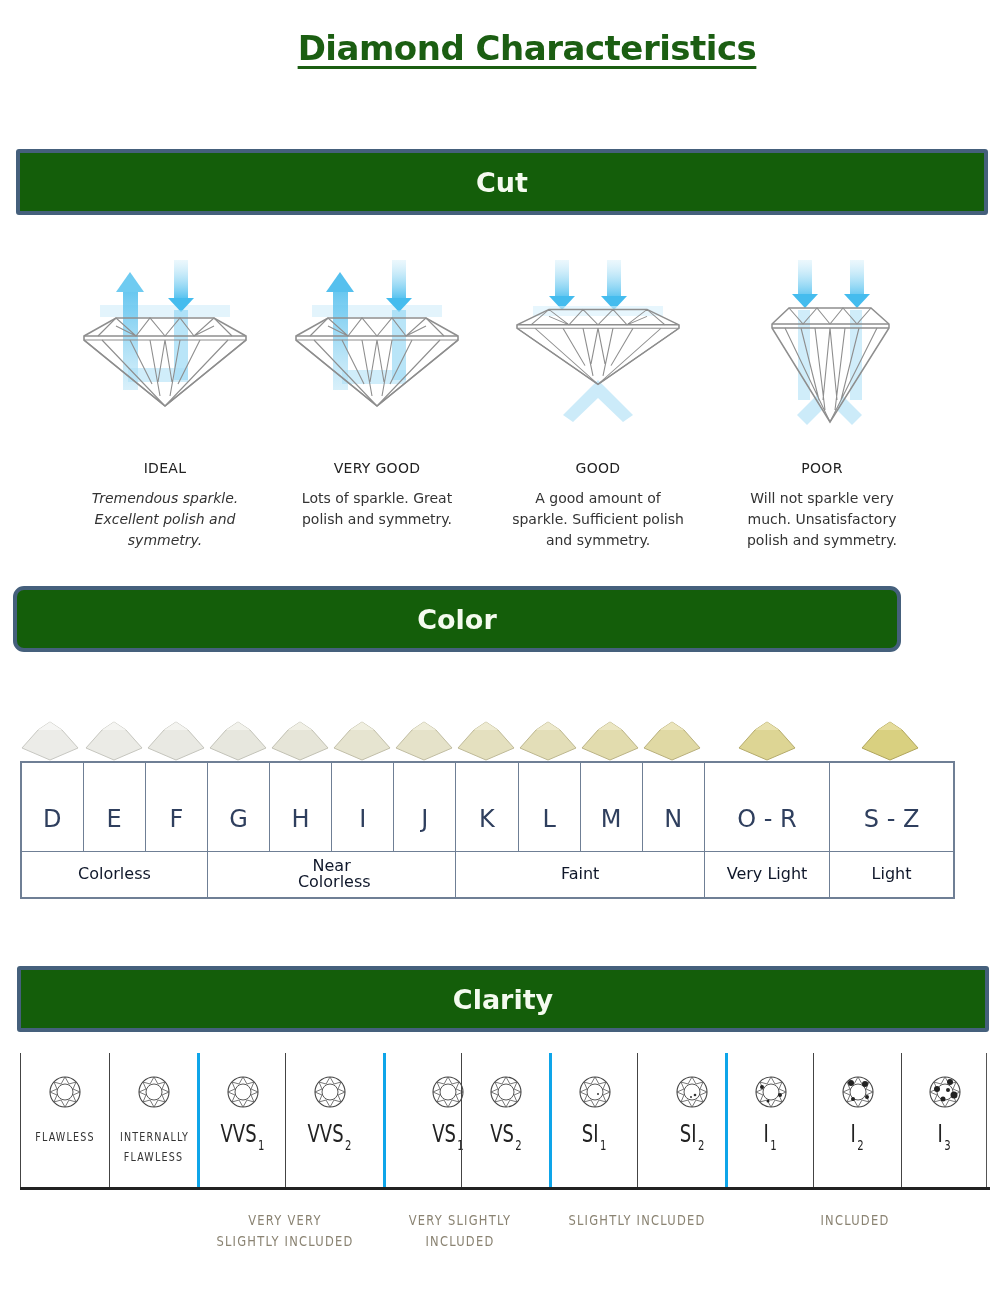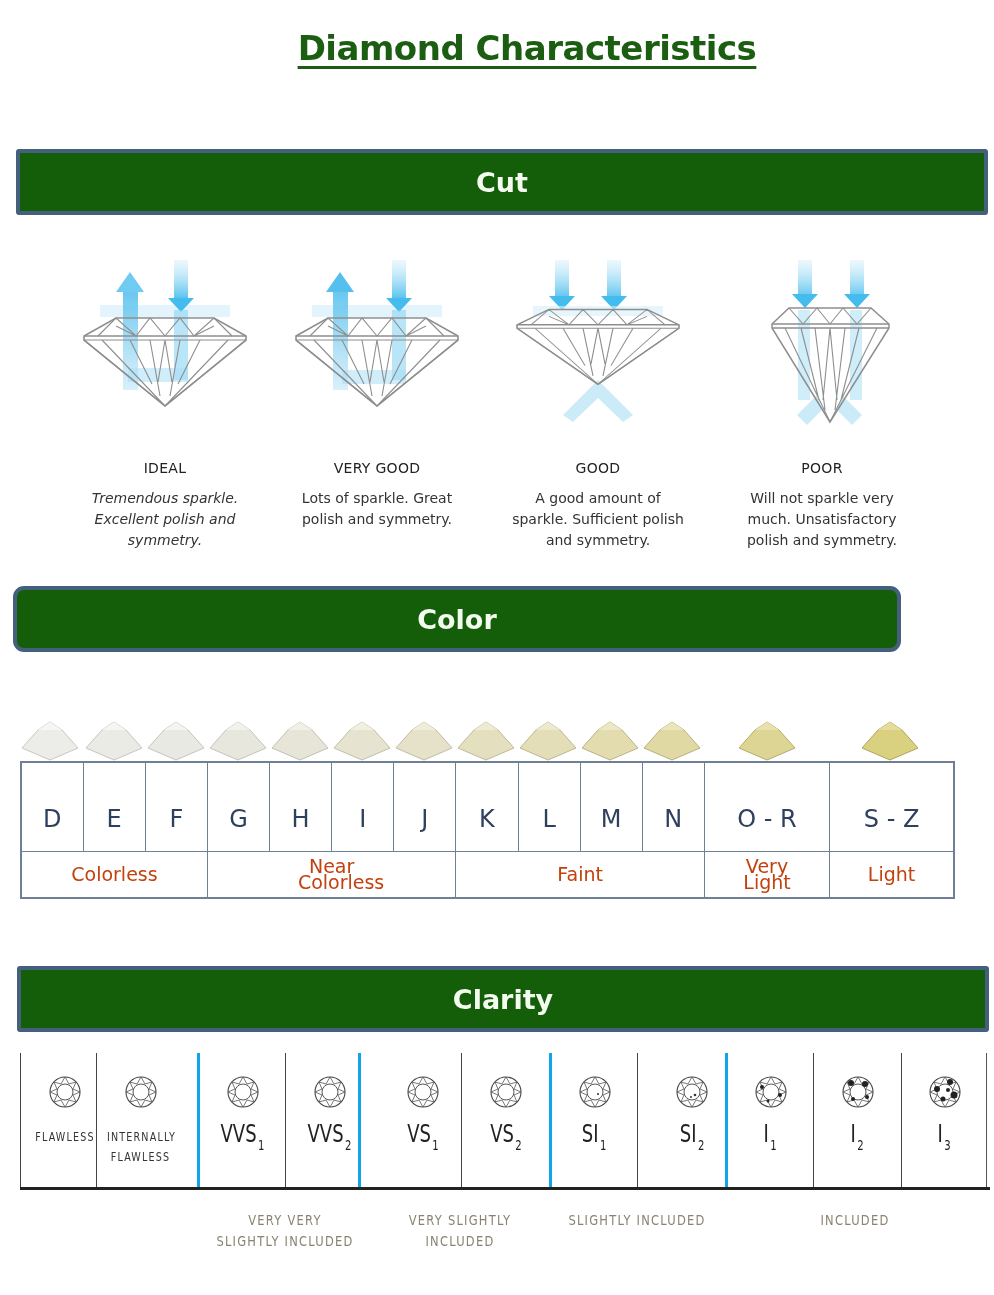--- a/index.html
+++ b/index.html
@@ -33,21 +33,21 @@
   
   .color-wrap { position: absolute; left: 20px; top: 712px; width: 936px; height: 190px; }
   .gem-row { position: absolute; top: 0; left: 0; height: 50px; width: 936px; }
   .gem { position: absolute; top: 4px; width: 60px; height: 46px; }
   .color-table {
     position: absolute; left: 0; top: 49px; width: 935px; height: 138px;
     border: 2px solid #6f7f95; border-collapse: collapse; table-layout: fixed;
   }
   .color-table td { border: 1.5px solid #6f7f95; text-align: center; vertical-align: middle; color: #2f3f5e; }
   .grade-row td { height: 89px; font-size: 24px; font-family: "DejaVu Sans", sans-serif; padding-top: 24px; }
-  .cat-row td { height: 47px; font-size: 19px; line-height: 16px; color: #c2410c; }
+  .cat-row td { height: 47px; font-size: 16px; line-height: 16px; color: #0f172a; }
 
   
   .clarity-wrap { position: absolute; left: 20px; top: 1053px; width: 970px; height: 140px; }
   .clarity-cell {
     position: absolute; top: 0; height: 136px; text-align: center;
     border-left: 1.5px solid #444;
   }
   .clarity-cell.thick { border-left: 3px solid #0ea5e9; }
   .clarity-cell .cicon { width: 34px; height: 34px; display: block; margin: 22px auto 0; }
   .clarity-base { position: absolute; left: 0; top: 134px; width: 970px; height: 3px; background: #222; }
@@ -282,39 +282,39 @@
 </svg>
 
 <div class="clarity-wrap">
 
   <div class="clarity-cell" style="left:0;width:89px;">
     <svg class="cicon" viewBox="0 0 34 34">
         <use href="#roundGem"></use>
       </svg>
     <div class="c-small">FLAWLESS</div>
   </div>
-  <div class="clarity-cell" style="left:76px;width:88px;">
+  <div class="clarity-cell" style="left:89px;width:88px;">
     <svg class="cicon" viewBox="0 0 34 34">
         <use href="#roundGem"></use>
       </svg>
     <div class="c-small" style="padding:0 4px;">INTERNALLY FLAWLESS</div>
   </div>
   <div class="clarity-cell thick" style="left:177px;width:88px;">
     <svg class="cicon" viewBox="0 0 34 34">
         <use href="#roundGem"></use>
       </svg>
     <div class="c-big"><span>VVS</span><sub>1</sub></div>
   </div>
   <div class="clarity-cell" style="left:265px;width:88px;">
     <svg class="cicon" viewBox="0 0 34 34">
         <use href="#roundGem"></use>
       </svg>
     <div class="c-big"><span>VVS</span><sub>2</sub></div>
   </div>
-  <div class="clarity-cell thick" style="left:338px;width:88px;padding-left:38px;">
+  <div class="clarity-cell thick" style="left:363px;width:88px;padding-left:38px;">
     <svg class="cicon" viewBox="0 0 34 34">
         <use href="#roundGem"></use>
       </svg>
     <div class="c-big"><span>VS</span><sub>1</sub></div>
   </div>
   <div class="clarity-cell" style="left:441px;width:88px;">
     <svg class="cicon" viewBox="0 0 34 34">
         <use href="#roundGem"></use>
       </svg>
     <div class="c-big"><span>VS</span><sub>2</sub></div>

